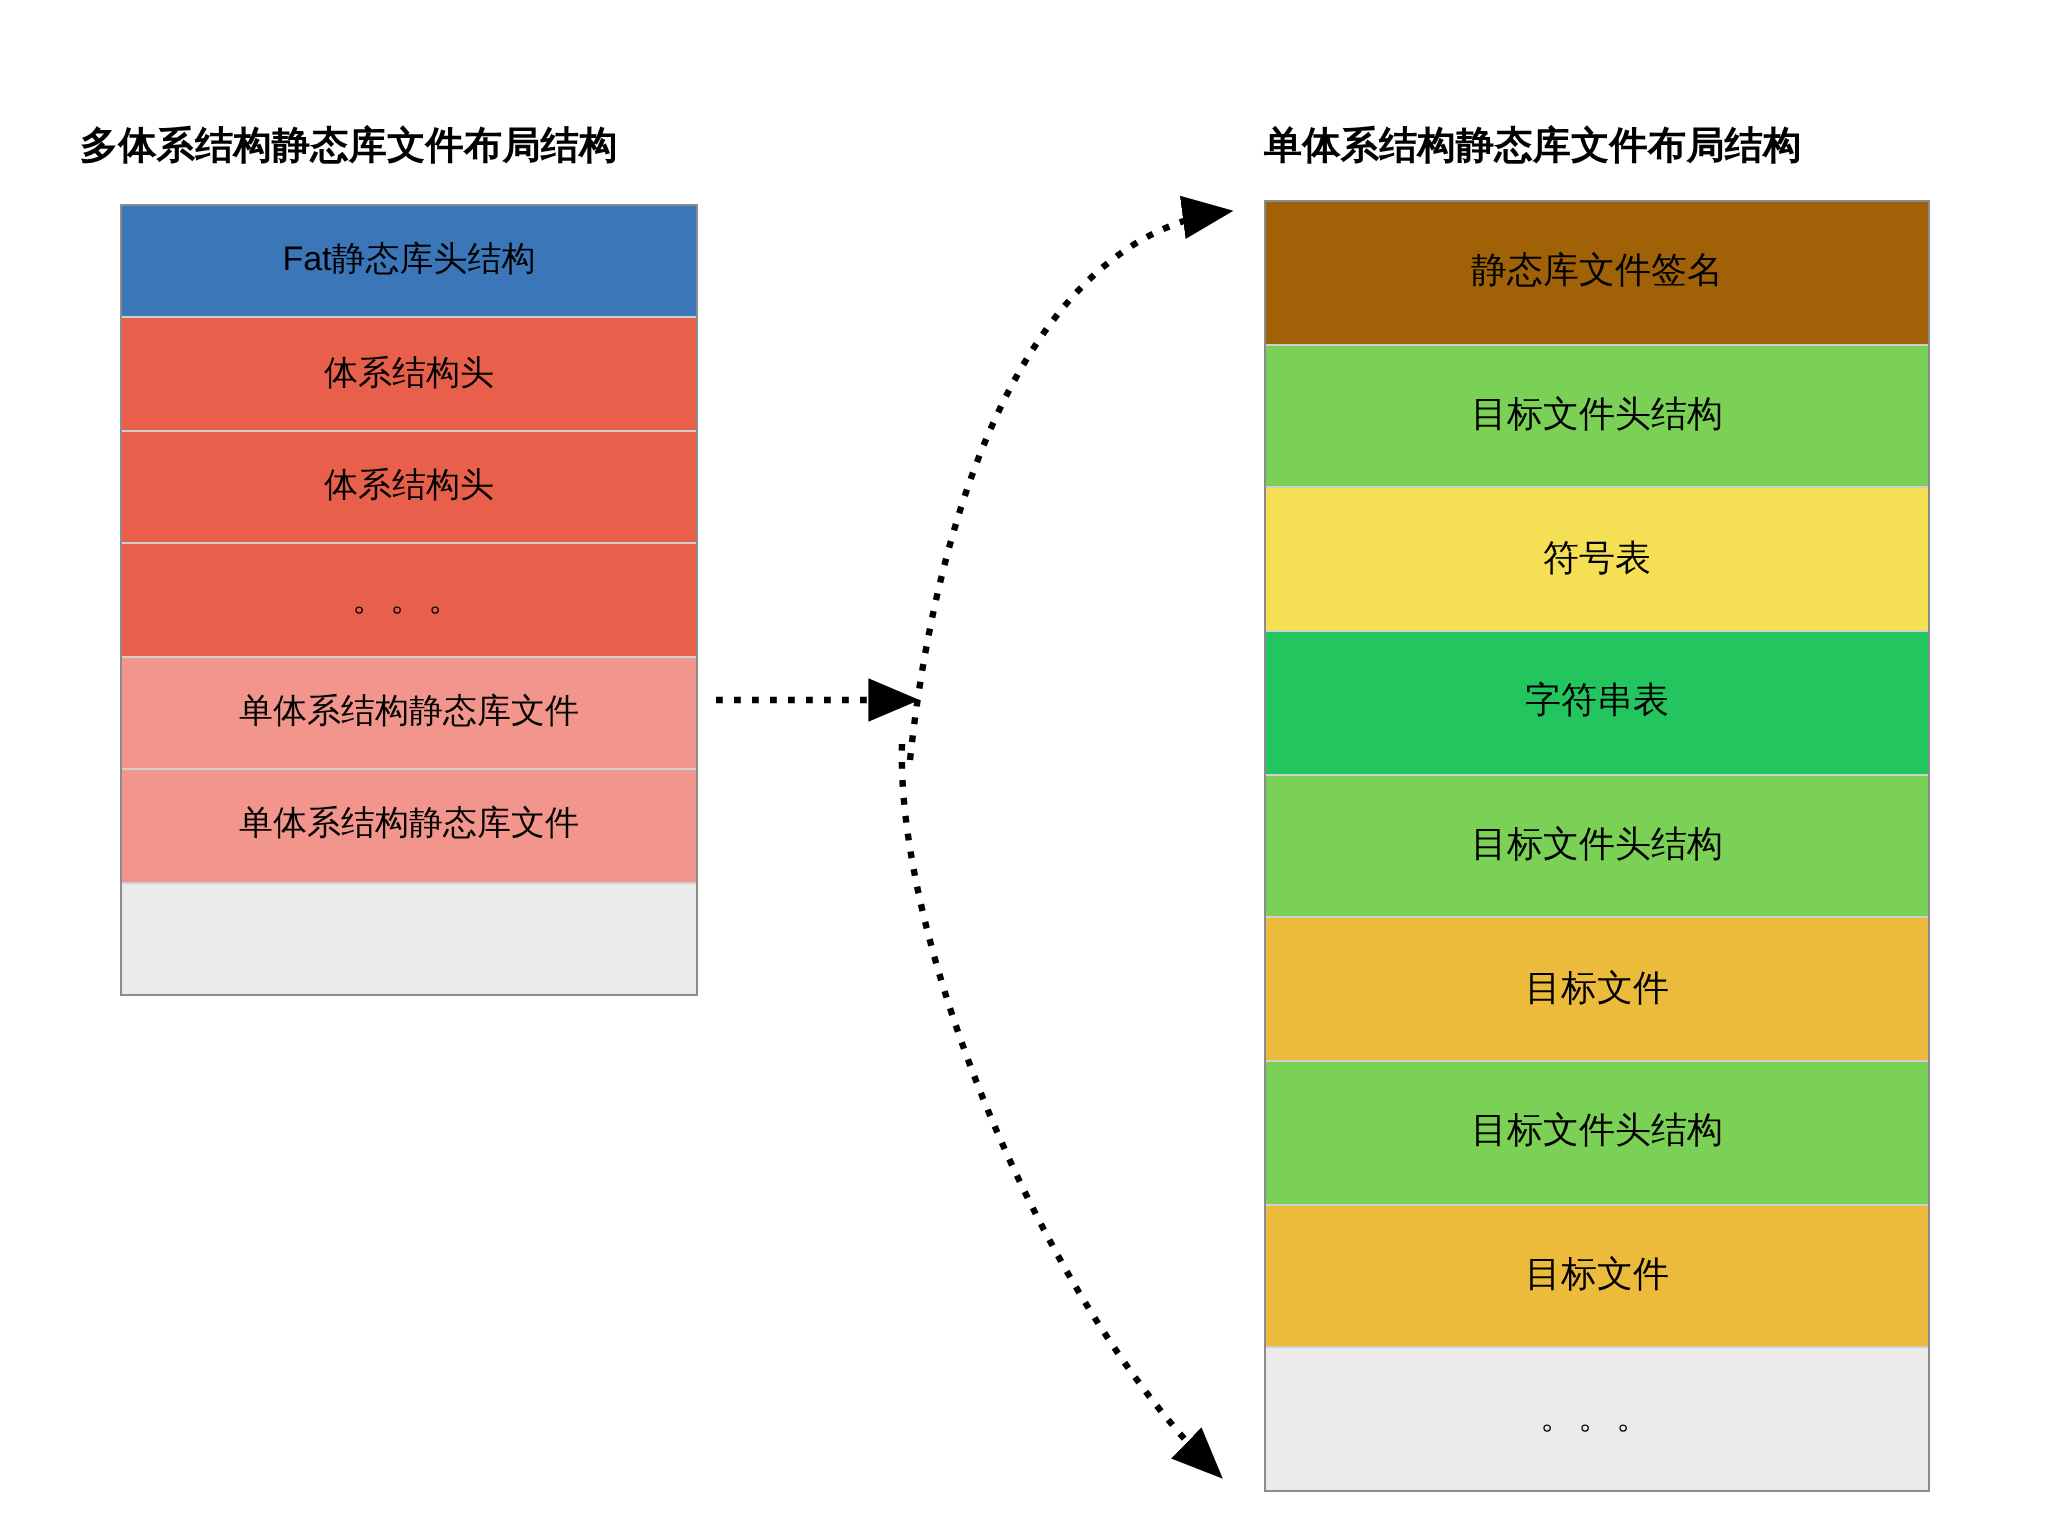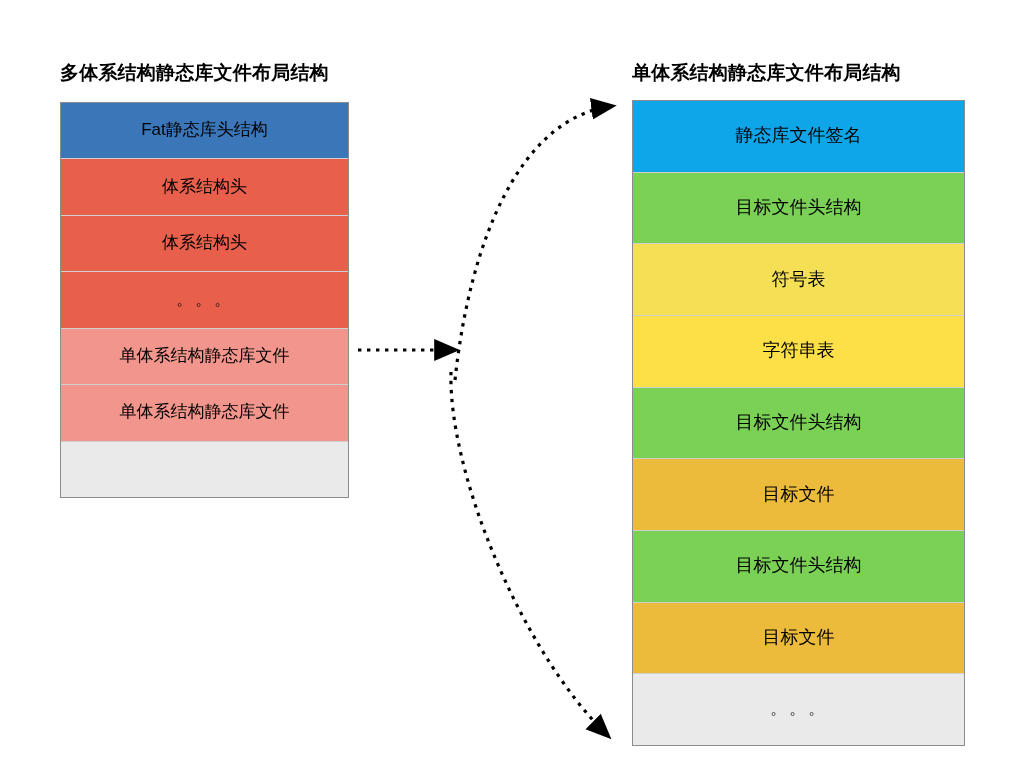--- a/index.html
+++ b/index.html
@@ -22,21 +22,21 @@
   }
 
   .col-title {
     position: absolute;
     font-size: 19px;
     font-weight: bold;
     color: #000000;
     white-space: nowrap;
     letter-spacing: 0.2px;
   }
-  #left-title  { left: 40px;  top: 60px; margin-left: 20px; }
+  #left-title  { left: 40px;  top: 60px; }
   #right-title { left: 632px; top: 60px; text-align: center; }
 
   .stack {
     position: absolute;
     box-sizing: border-box;
     border: 1px solid #8c8c8c;
     display: flex;
     flex-direction: column;
   }
   #left-stack {
@@ -109,30 +109,30 @@
       </div>
     <div class="block" style="background: rgb(242, 150, 141);">
         <span class="label">单体系结构静态库文件</span>
       </div>
     <div class="block" style="background: rgb(234, 234, 234);">
         <span class="label"></span>
       </div>
   </div>
 
   <div class="stack" id="right-stack">
-    <div class="block" style="background: #0ea5e9;">
+    <div class="block" style="background: #a16207;">
         <span class="label">静态库文件签名</span>
       </div>
     <div class="block" style="background: rgb(123, 209, 85);">
         <span class="label">目标文件头结构</span>
       </div>
     <div class="block" style="background: rgb(245, 224, 85);">
         <span class="label">符号表</span>
       </div>
-    <div class="block" style="background: #fde047;">
+    <div class="block" style="background: #22c55e;">
         <span class="label">字符串表</span>
       </div>
     <div class="block" style="background: rgb(123, 209, 85);">
         <span class="label">目标文件头结构</span>
       </div>
     <div class="block" style="background: rgb(237, 187, 60);">
         <span class="label">目标文件</span>
       </div>
     <div class="block" style="background: rgb(123, 209, 85);">
         <span class="label">目标文件头结构</span>

